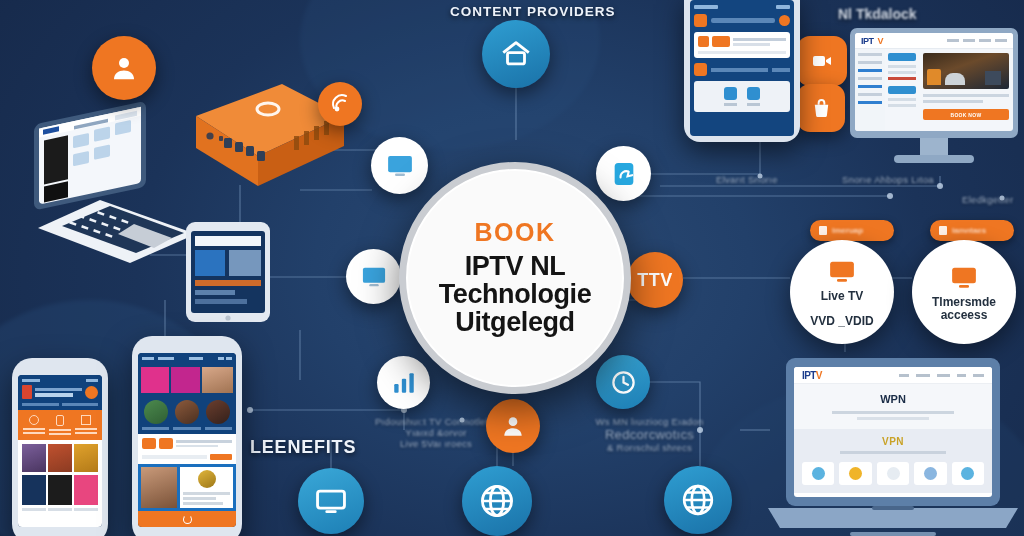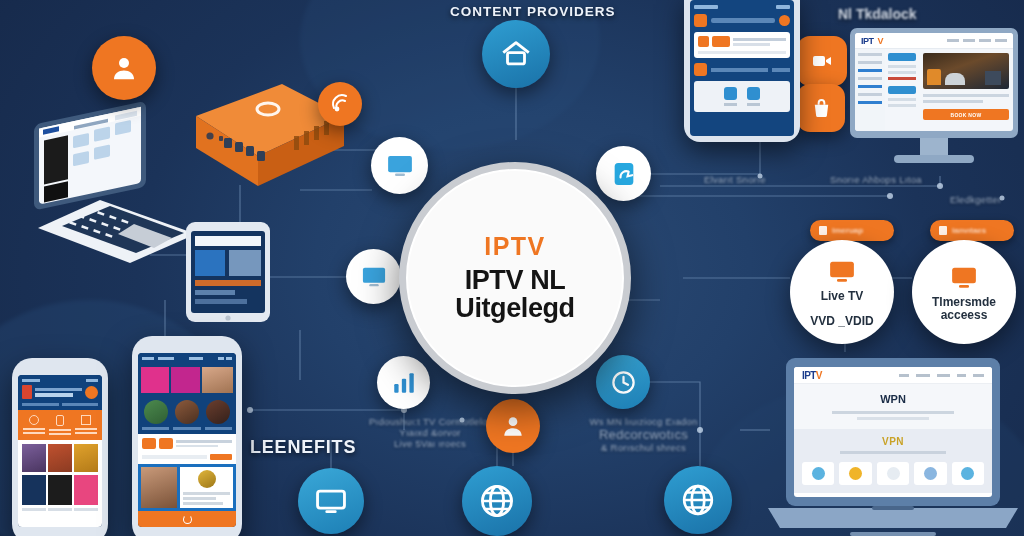--- a/index.html
+++ b/index.html
@@ -9,21 +9,21 @@
     font-family:"Liberation Sans",sans-serif;
     background:
       radial-gradient(ellipse 680px 520px at 52% 50%, #2b4a74 0%, #22406a 32%, #1b3359 58%, #16294a 100%),
       linear-gradient(135deg,#1d3658 0%,#16294a 55%,#101f3a 100%);
   }
   
   .blob{position:absolute;border-radius:50%;filter:blur(2px);opacity:.30;}
   
   .net{position:absolute;inset:0;}
   .lbl{position:absolute;color:#b9c8dc;letter-spacing:.3px;
-       text-shadow:0 1px 3px rgba(0,0,0,.55);}
+       text-shadow:0 1px 3px rgba(0,0,0,.55);margin-left:12px;}
   .lbl.blur{filter:blur(.9px);opacity:.78;}
   .cap{position:absolute;color:#eef3fa;font-weight:700;
        text-shadow:0 2px 5px rgba(0,0,0,.65);}
   
   #hub{
     position:absolute;left:399px;top:162px;width:232px;height:232px;border-radius:50%;
     background:#fafafa;border:7px solid #c9ccd1;
     box-shadow:0 14px 42px rgba(0,0,0,.55), inset 0 0 0 2px #fff;
     display:flex;flex-direction:column;align-items:center;justify-content:center;
     text-align:center;padding:10px 14px;
@@ -249,20 +249,23 @@
     </svg>
   </div>
 
   <div class="node white" style="left:346px;top:249px;width:55px;height:55px;">
     <svg width="28" height="28" viewBox="0 0 24 24">
       <rect x="2.5" y="4" width="19" height="13" rx="1.6" fill="#3aa3dd"></rect>
       <rect x="8" y="18" width="8" height="2" rx="1" fill="#9fbcd2"></rect>
     </svg>
   </div>
 
+  <div class="node orange" style="left:627px;top:252px;width:56px;height:56px;">
+    <span style="font-size:18px;letter-spacing:.5px;">TTV</span>
+  </div>
 
   <div class="node white" style="left:377px;top:356px;width:53px;height:53px;">
     <svg width="26" height="26" viewBox="0 0 24 24">
       <g fill="#2f8fd0">
         <rect x="3" y="13" width="4" height="8" rx="1"></rect>
         <rect x="10" y="8" width="4" height="13" rx="1"></rect>
         <rect x="17" y="3" width="4" height="18" rx="1"></rect>
       </g>
     </svg>
   </div>
@@ -311,22 +314,23 @@
     </svg>
   </div>
   <div class="node orange" style="left:797px;top:84px;width:48px;height:48px;border-radius:13px;">
     <svg width="23" height="23" viewBox="0 0 24 24">
       <path d="M5 8 h14 l-1.4 11.5 a1.6 1.6 0 0 1-1.6 1.4 H8 a1.6 1.6 0 0 1-1.6-1.4 Z" fill="#fff"></path>
       <path d="M9 8 V6.2 a3 3 0 0 1 6 0 V8" fill="none" stroke="#fff" stroke-width="2"></path>
     </svg>
   </div>
 
   <div id="hub">
-    <div class="kicker">IPTV</div>
+    <div class="kicker">BOOK</div>
     <div class="t">IPTV NL</div>
+    <div class="t">Technologie</div>
     <div class="t">Uitgelegd</div>
   </div>
 
   <div class="pill" style="left:810px;top:220px;width:84px;">
     <span class="pbox"></span>
     <span class="pt">lmeruap</span>
   </div>
   <div class="bubble" style="left:790px;top:240px;width:104px;height:104px;">
     <svg width="30" height="30" viewBox="0 0 24 24">
       <rect x="2.5" y="4.5" width="19" height="12.5" rx="2" fill="#ef7622"></rect>

